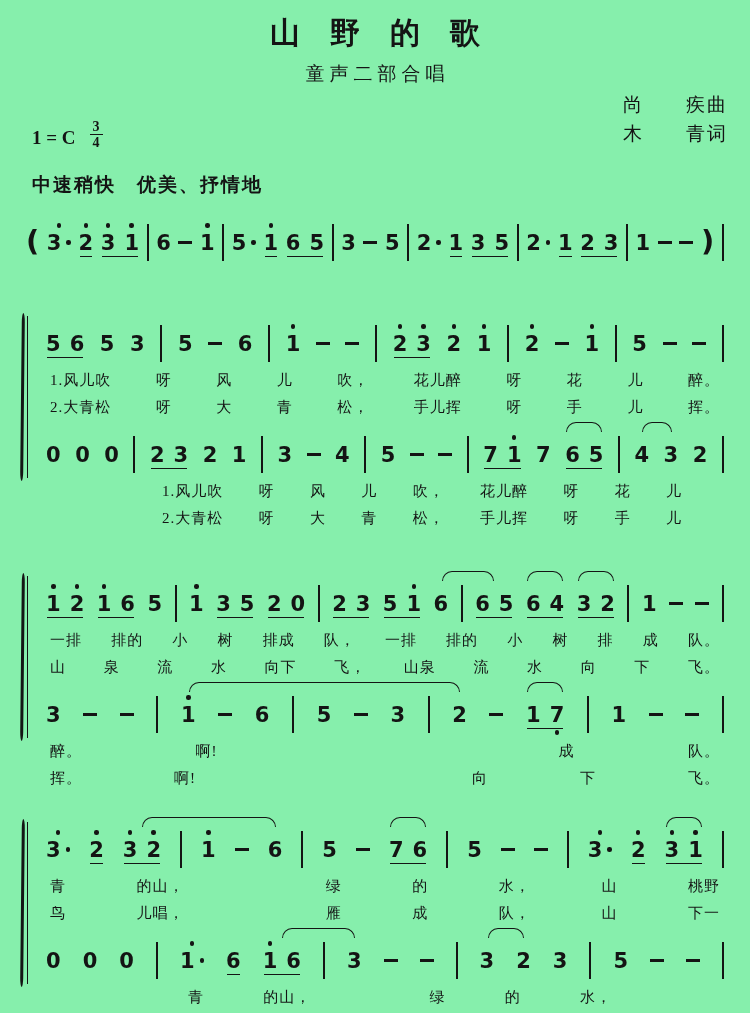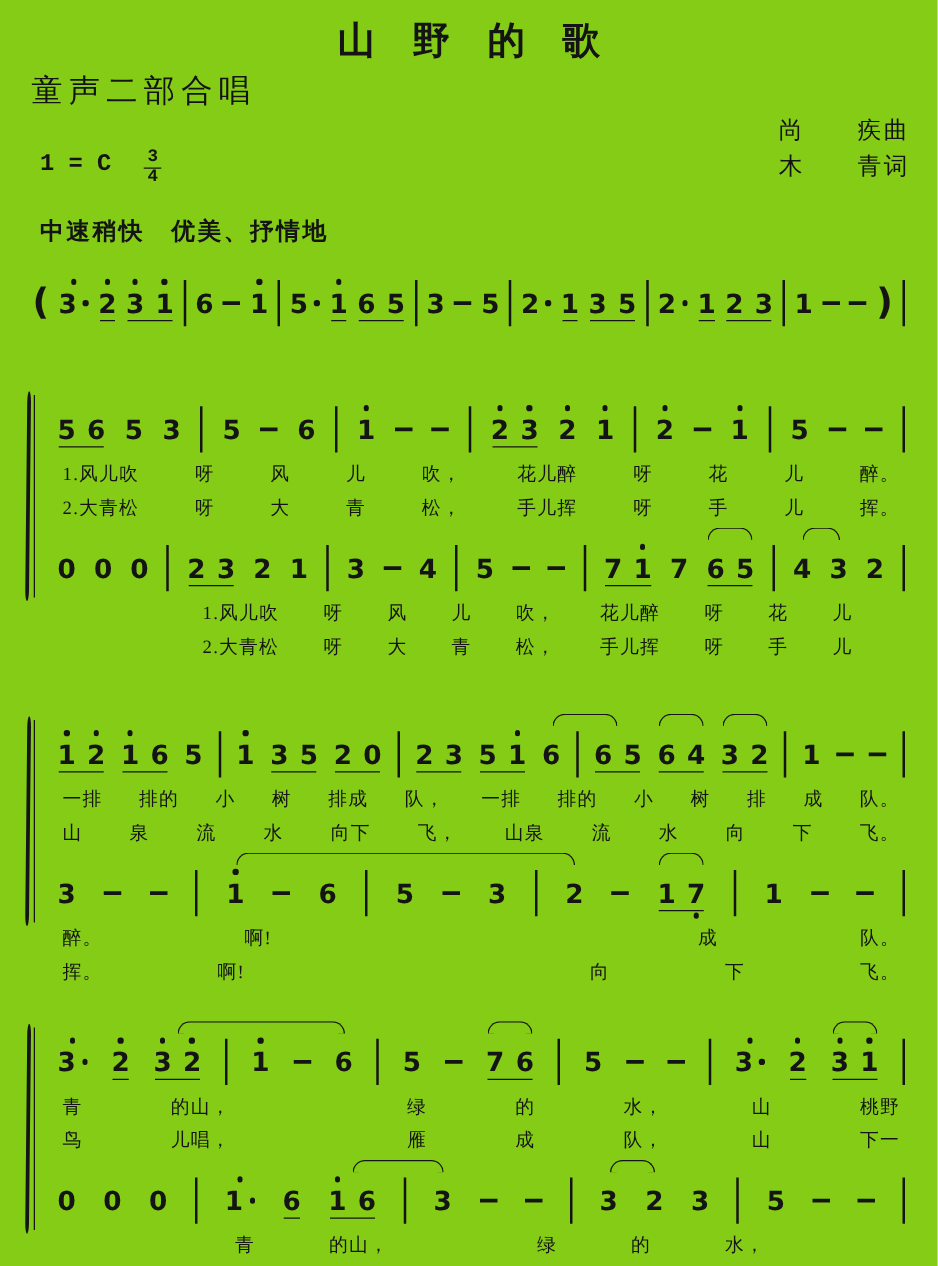--- a/index.html
+++ b/index.html
@@ -1,23 +1,23 @@
 <!DOCTYPE html>
 <html><head>
 <meta charset="utf-8">
 <style>
   html,body{margin:0;padding:0;background:#e8e8e8;}
-  .page{position:relative;width:750px;height:1013px;margin:0 auto;background:#84cc16;
+  .page{position:relative;width:750px;height:1013px;margin:0 auto;background:#86efac;
         box-sizing:border-box;padding:14px 20px 0 20px;overflow:hidden;color:#141414;
         font-family:"Liberation Serif",serif;}
   .title{text-align:center;font-size:30px;line-height:38px;letter-spacing:30px;padding-left:30px;font-weight:600;}
-  .subtitle{text-align:left;font-size:25px;line-height:25px;margin-top:9px;letter-spacing:5px;padding-left:5px;}
+  .subtitle{text-align:center;font-size:19px;line-height:25px;margin-top:9px;letter-spacing:5px;padding-left:5px;}
   .meta{display:flex;justify-content:space-between;margin-top:4px;}
   .meta-left{padding-top:30px;padding-left:12px;}
-  .keyrow{display:flex;align-items:flex-start;font-family:Liberation Mono, monospace;font-weight:bold;font-size:19px;gap:12px;}
+  .keyrow{display:flex;align-items:flex-end;font-family:Liberation Serif, serif;font-weight:bold;font-size:19px;}
   .ts{display:inline-flex;flex-direction:column;align-items:center;margin-left:14px;font-size:14px;line-height:13px;}
   .tsn{border-bottom:1.7px solid #141414;padding:0 3px 1px;}
   .tsd{padding-top:1px;}
   .tempo{margin-top:23px;font-weight:bold;font-size:19px;letter-spacing:2px;font-family:"Liberation Sans",sans-serif;}
   .credits{text-align:right;font-size:19px;line-height:29px;letter-spacing:2px;padding-right:2px;}
   
   .mline{position:relative;display:flex;justify-content:space-between;align-items:flex-start;
          padding:13px 6px 0 6px;height:57px;box-sizing:border-box;}
   .tok{flex:0 0 auto;}
   .note{display:flex;flex-direction:column;align-items:center;min-width:13px;}

